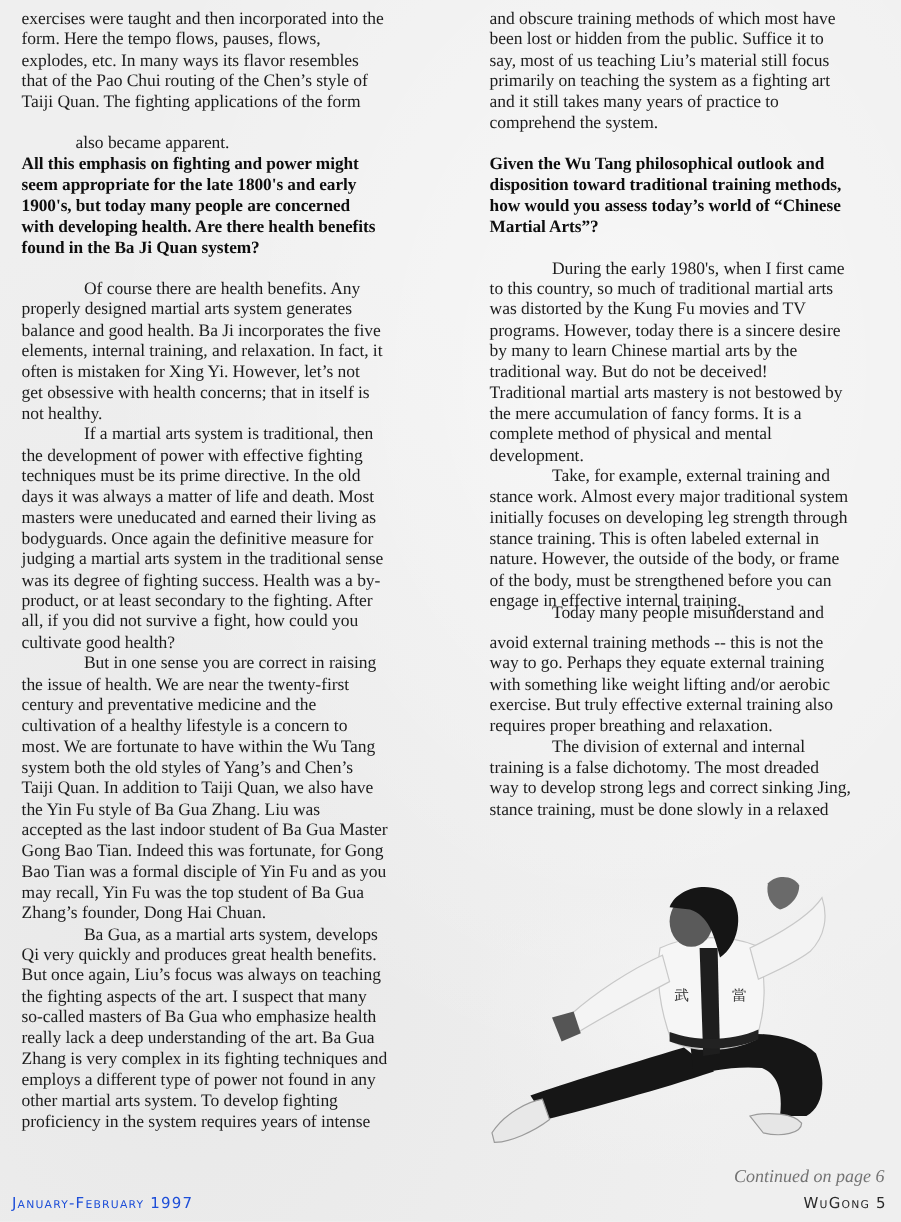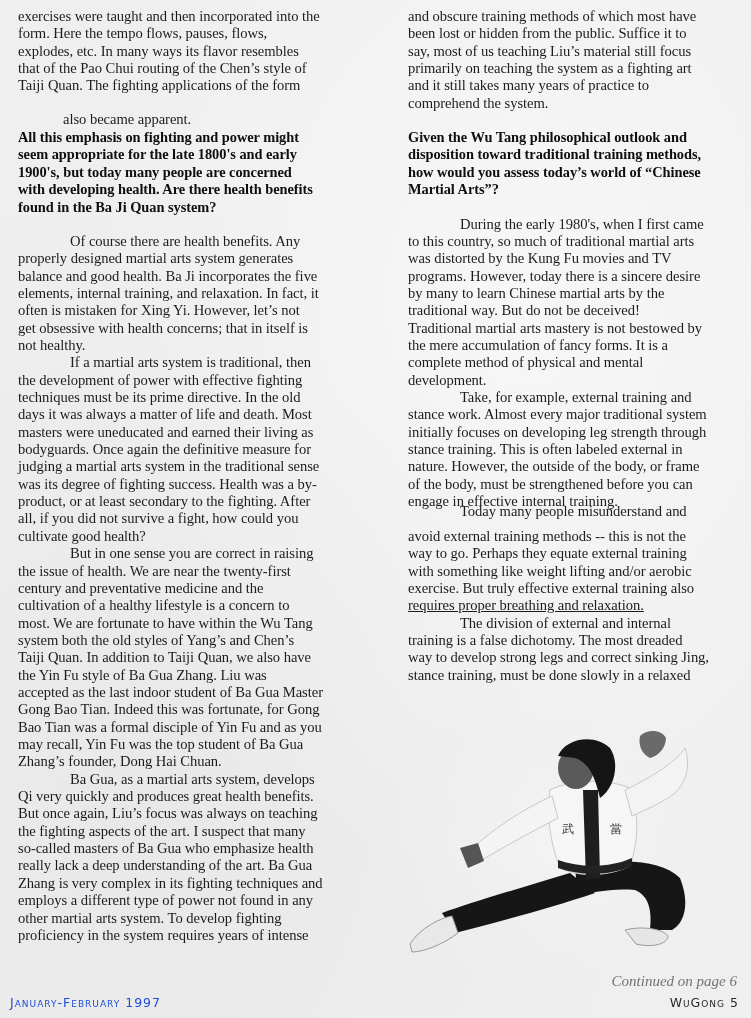--- a/index.html
+++ b/index.html
@@ -127,21 +127,21 @@
     <div class="line" style="top: 423.7px;">initially focuses on developing leg strength through</div>
     <div class="line" style="top: 441.05px;">stance training.  This is often labeled external in</div>
     <div class="line" style="top: 458.4px;">nature. However, the outside of the body, or frame</div>
     <div class="line" style="top: 475.75px;">of the body, must be strengthened before you can</div>
     <div class="line" style="top: 493.1px;">engage in effective internal training.</div>
     <div class="line indent" style="top: 503px;">Today many people misunderstand and</div>
     <div class="line" style="top: 527.8px;">avoid external training methods -- this is not the</div>
     <div class="line" style="top: 545.15px;">way to go.  Perhaps they equate external training</div>
     <div class="line" style="top: 562.5px;">with something like weight lifting and/or aerobic</div>
     <div class="line" style="top: 579.85px;">exercise.  But truly effective external training also</div>
-    <div class="line" style="top: 597.2px; text-decoration: underline;">requires proper breathing and relaxation.</div>
+    <div class="line" style="top: 597.2px;">requires proper breathing and relaxation.</div>
     <div class="line indent" style="top: 614.55px;">The division of external and internal</div>
     <div class="line" style="top: 631.9px;">training is a false dichotomy.  The most dreaded</div>
     <div class="line" style="top: 649.25px;">way to develop strong legs and correct sinking Jing,</div>
     <div class="line" style="top: 666.6px; text-align: center;">stance training, must be done slowly in a relaxed</div>
   </div>
 
 <svg class="photo" viewBox="0 0 340 252" xmlns="http://www.w3.org/2000/svg">
   <defs>
     <radialGradient id="bgfade" cx="50%" cy="50%" r="60%">
       <stop offset="0%" stop-color="#f4f4f4"></stop>

